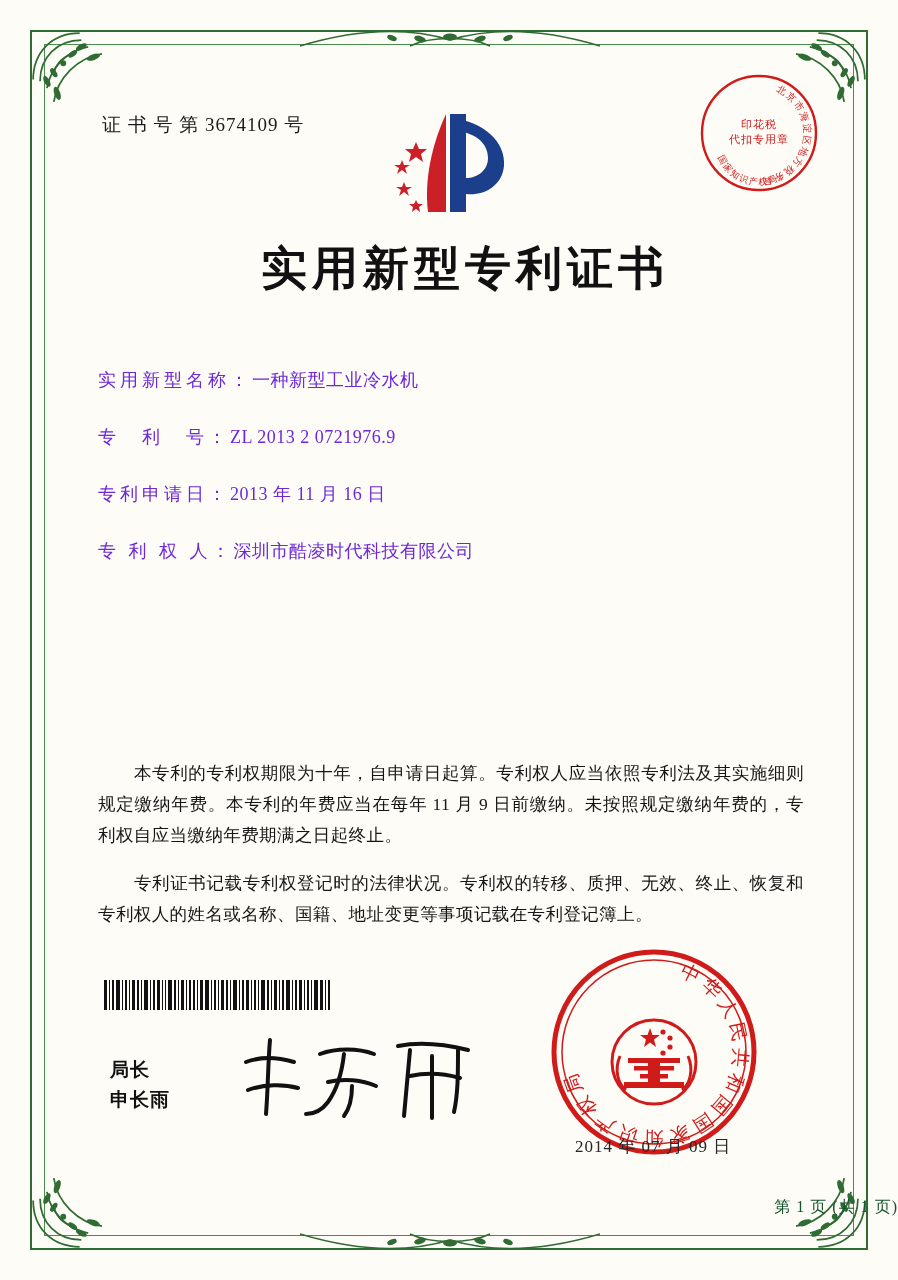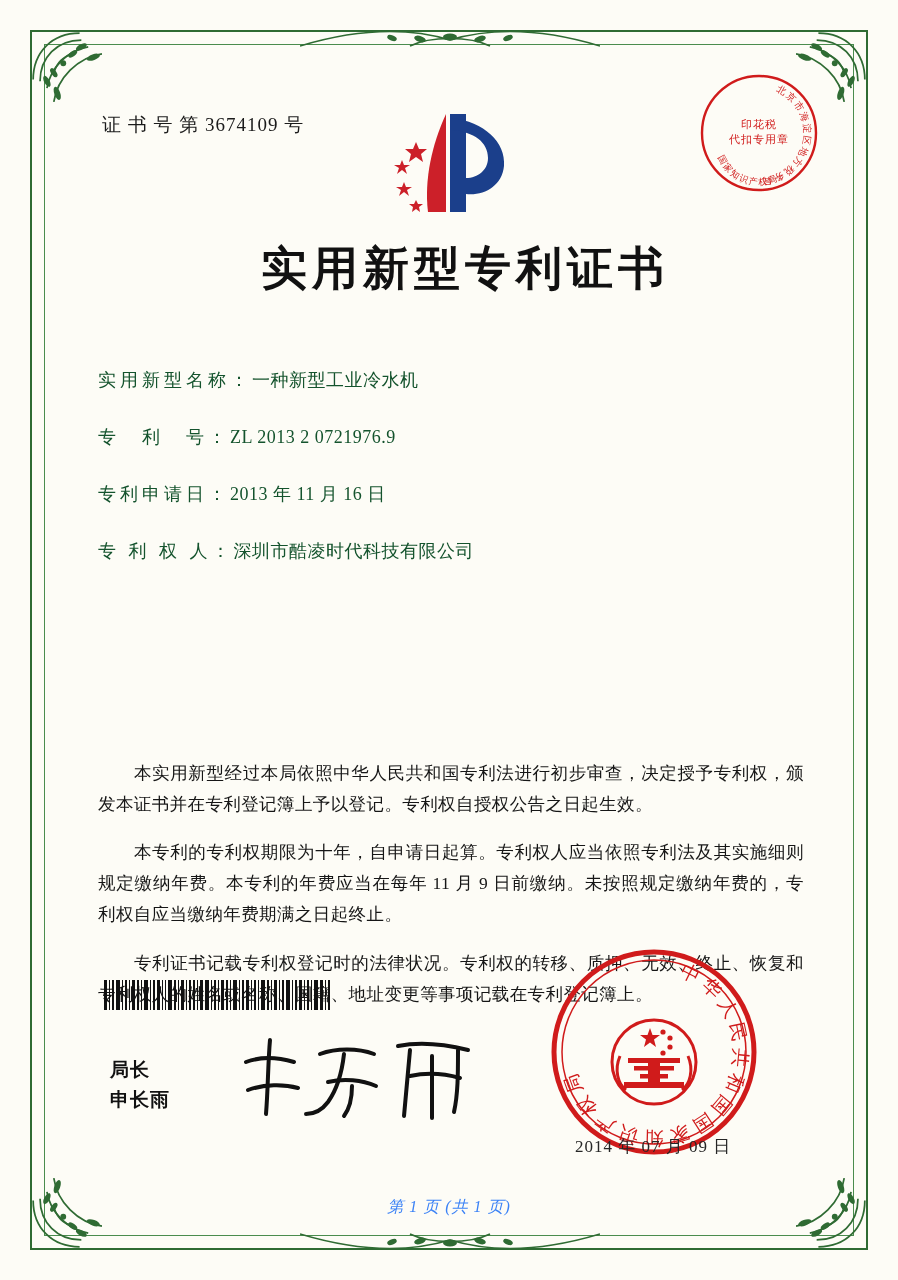--- a/index.html
+++ b/index.html
@@ -97,21 +97,21 @@
 
   
   .fields {
     position: absolute;
     left: 98px;
     top: 368px;
     width: 700px;
   }
   .field-row {
     font-size: 18px;
-    color: #14532d;
+    color: #6d28d9;
     margin-bottom: 33px;
     letter-spacing: 0.5px;
     white-space: nowrap;
   }
   .field-label { letter-spacing: 4px; }
   .field-value { letter-spacing: 0.5px; }
 
   
   .paras {
     position: absolute;
@@ -186,25 +186,24 @@
     width: 210px;
     text-align: center;
   }
 
   
   .footer {
     position: absolute;
     bottom: 62px;
     left: 0;
     width: 100%;
-    text-align: center;
+    text-align: right;
     font-size: 16px;
-    color: #3b82f6;
+    color: #14532d;
     letter-spacing: 1px;
-    font-style: italic;
   }
 </style>
 </head>
 <body>
 
 <div class="page">
 
   <div class="border-outer"></div>
   <div class="border-inner"></div>
 
@@ -363,21 +362,20 @@
     </div>
     <div class="field-row">
       <span class="field-label">专利申请日：</span><span class="field-value">2013 年 11 月 16 日</span>
     </div>
     <div class="field-row">
       <span class="field-label">专 利 权 人：</span><span class="field-value">深圳市酷凌时代科技有限公司</span>
     </div>
   </div>
 
   <div class="paras">
-    <p class="para">本实用新型经过本局依照中华人民共和国专利法进行初步审查，决定授予专利权，颁发本证书并在专利登记簿上予以登记。专利权自授权公告之日起生效。</p>
     <p class="para">本专利的专利权期限为十年，自申请日起算。专利权人应当依照专利法及其实施细则规定缴纳年费。本专利的年费应当在每年 11 月 9 日前缴纳。未按照规定缴纳年费的，专利权自应当缴纳年费期满之日起终止。</p>
     <p class="para">专利证书记载专利权登记时的法律状况。专利权的转移、质押、无效、终止、恢复和专利权人的姓名或名称、国籍、地址变更等事项记载在专利登记簿上。</p>
   </div>
 
   <div class="barcode">
     <i style="width:3px"></i>
       <i style="width:1px"></i>
       <i style="width:2px"></i>
       <i style="width:4px"></i>
     <i style="width:1px"></i>

